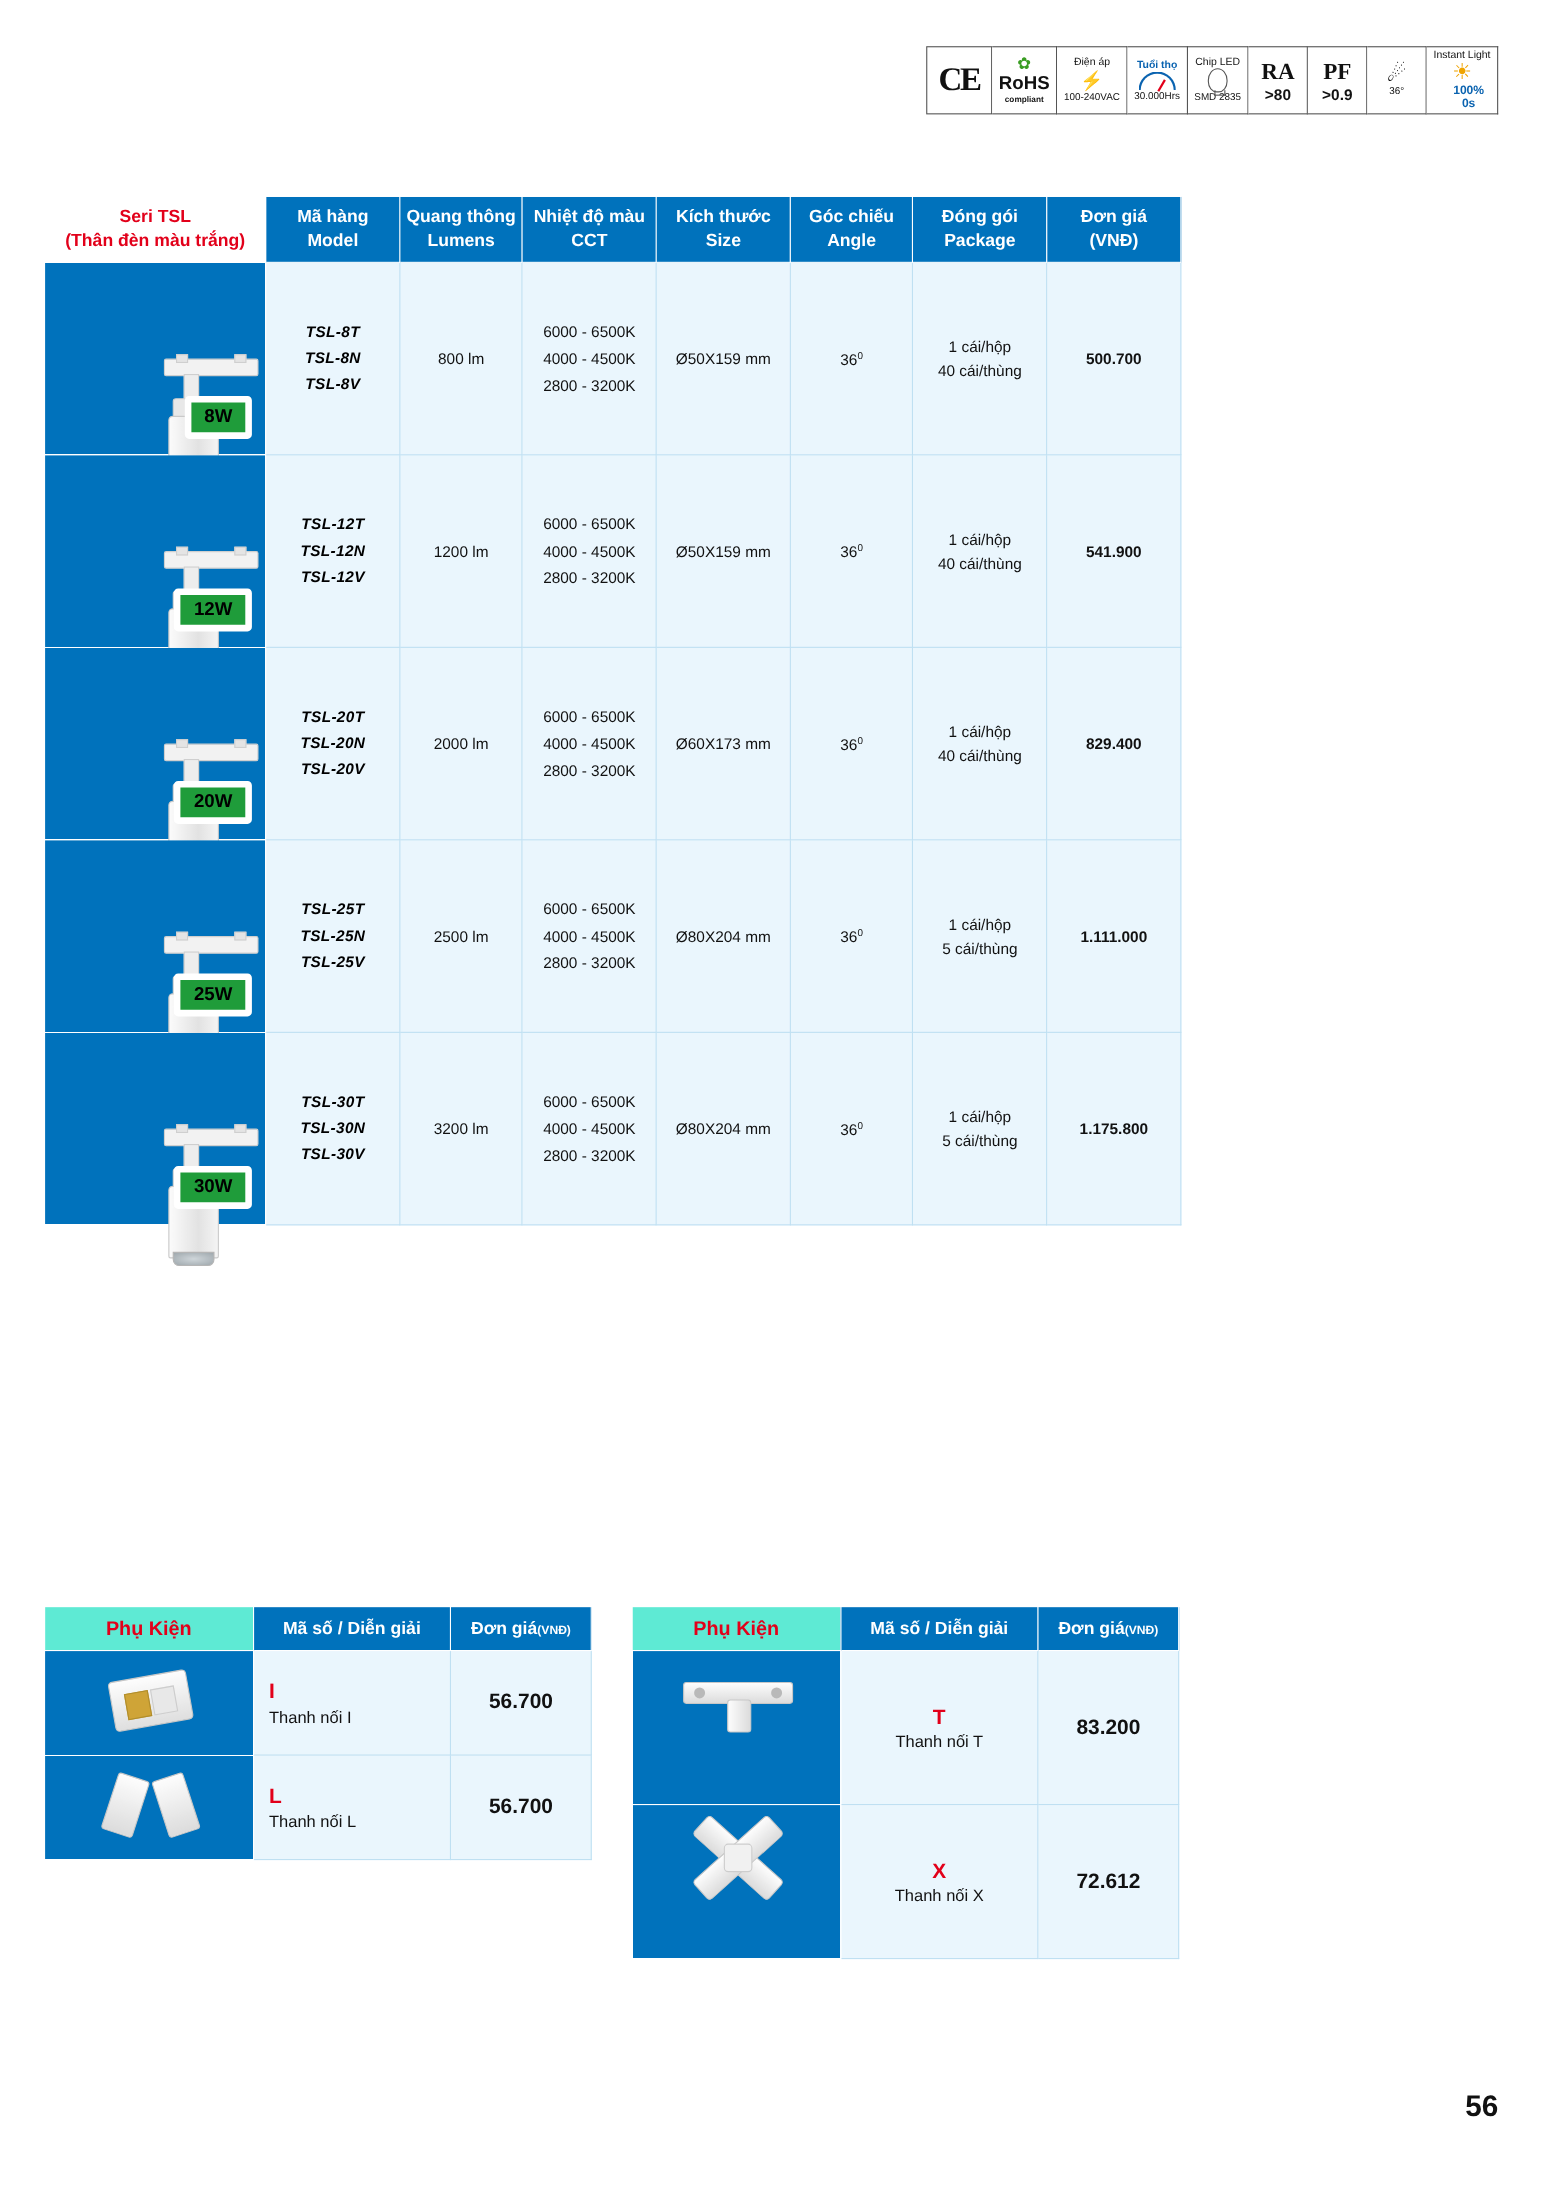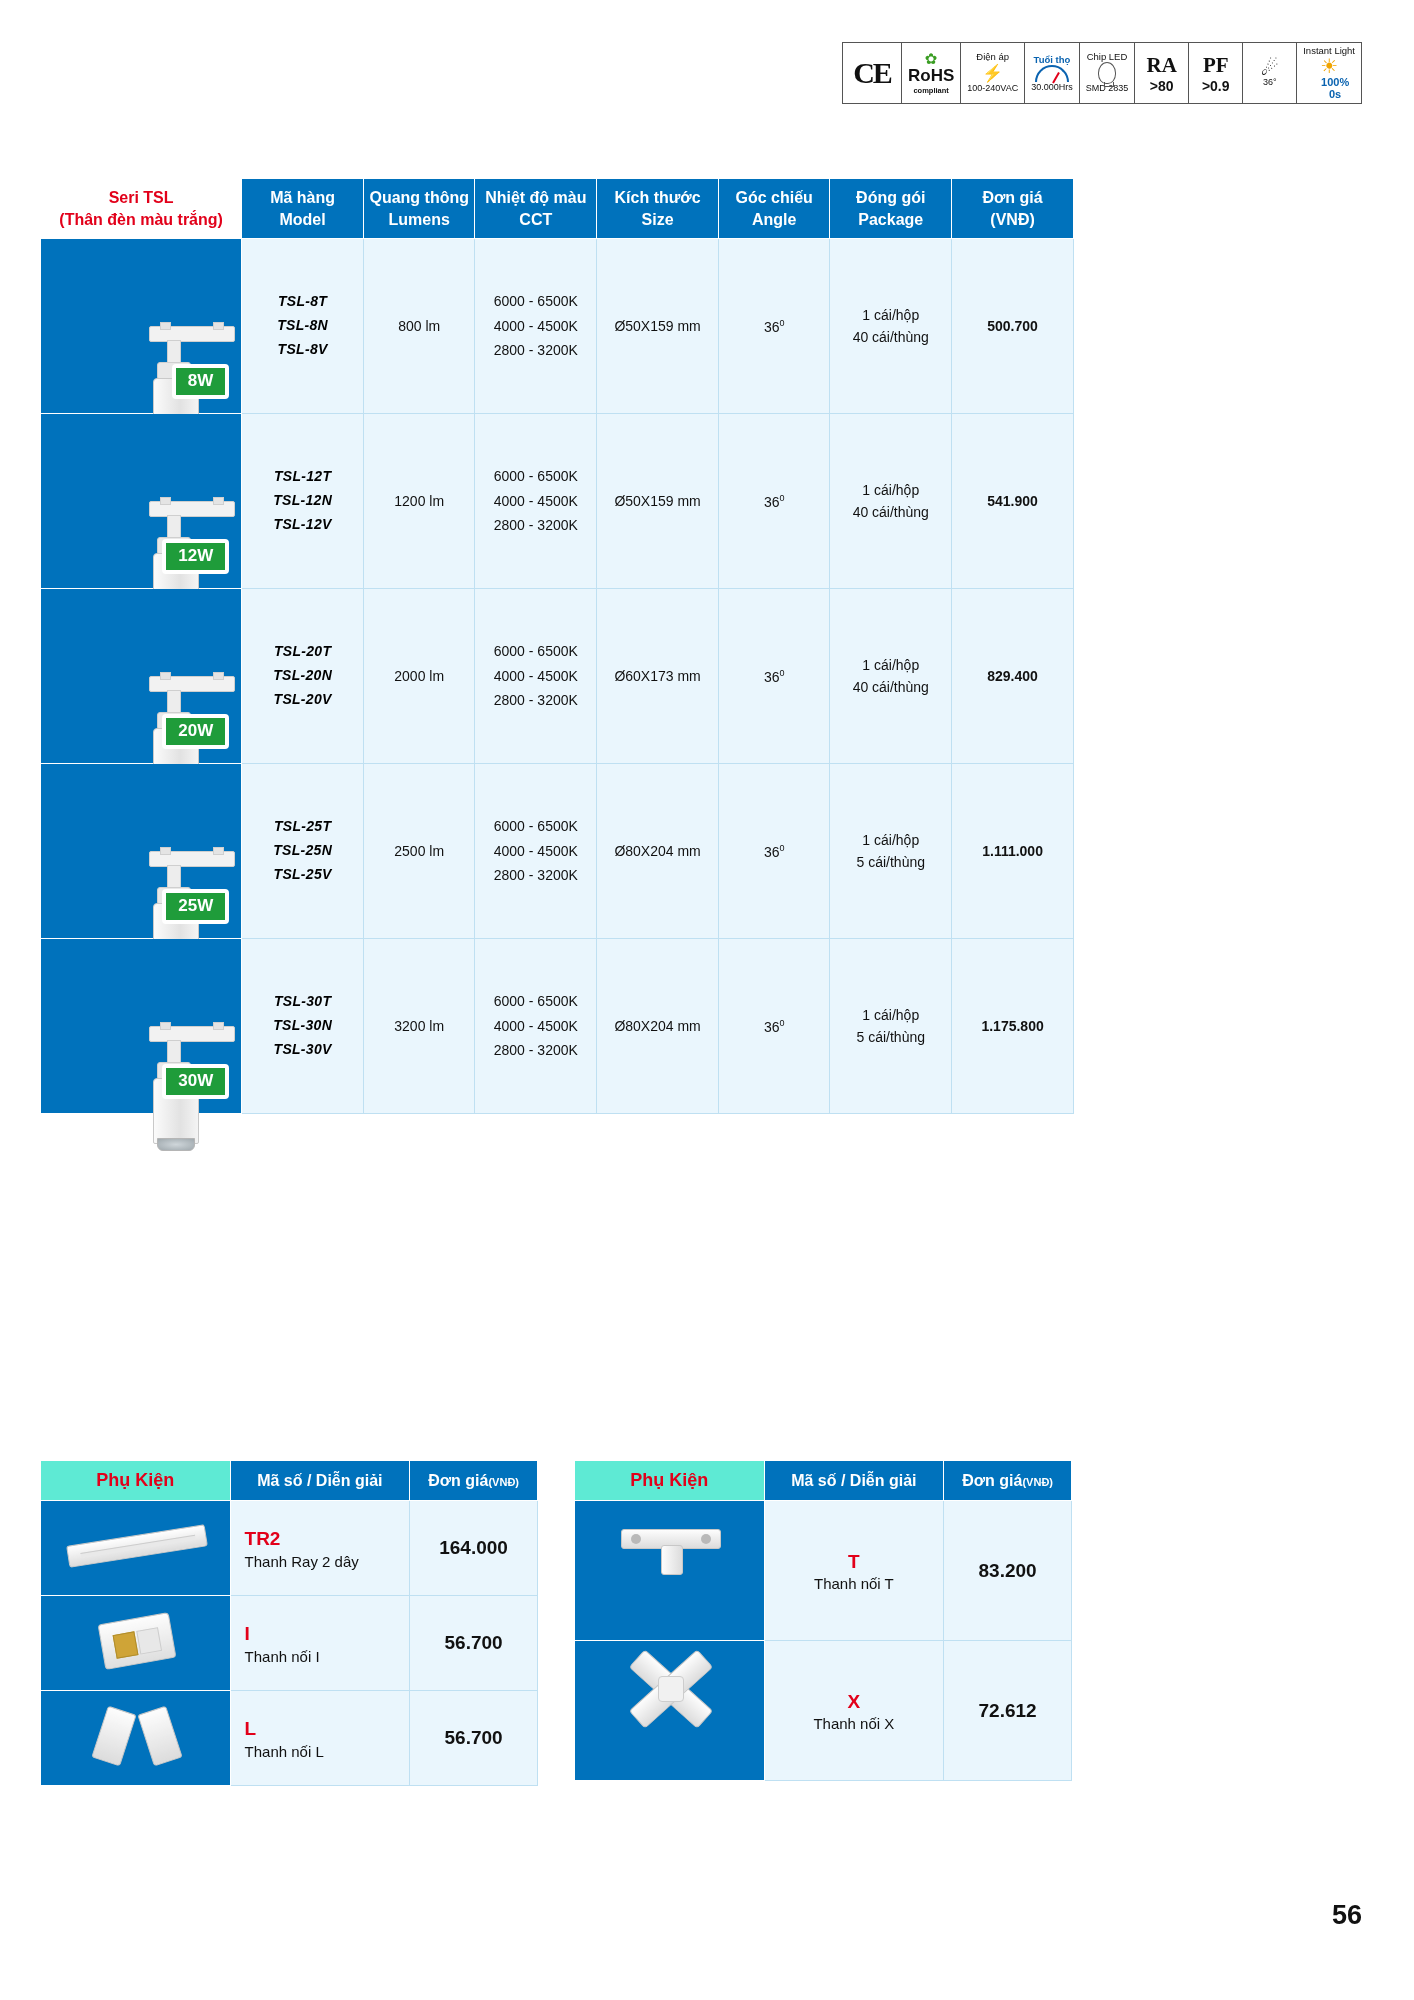--- a/index.html
+++ b/index.html
@@ -131,23 +131,23 @@
     background:linear-gradient(90deg,#fbfbfb,#e2e2e2 60%,#f4f4f4);
     border:1px solid #c9c9c9; border-radius:4px 4px 2px 2px;
   }
   .lamp .lens {
     position:absolute; left:16px; top:112px; width:38px;height:13px;
     background:radial-gradient(ellipse at center,#cfd6da,#9fa8ad);
     border:1px solid #b5b5b5; border-radius:0 0 6px 6px;
   }
   .wbadge {
     position:absolute; right:12px; bottom:14px;
-    background:#1f9c3a; color:#ffffff; font-weight:bold;
+    background:#1f9c3a; color:#000000; font-weight:bold;
     font-size:17px; padding:3px 12px 4px; border-radius:4px;
-    border:4px solid #ffffff;
+    border:6px solid #ffffff;
   }
 
   
   .acc { position:absolute; width:498px; }
   .acc.left { left:40px; top:1460px; }
   .acc.right { left:574px; top:1460px; }
   .acc table { width:100%; }
   .acc th {
     background:#0072bc; color:#fff; font-size:16px; font-weight:bold;
     border:1px solid #fff; padding:9px 4px; text-align:center;
@@ -465,30 +465,20 @@
   <div class="acc left">
     <table>
       <thead>
         <tr>
           <th class="ph">Phụ Kiện</th>
           <th>Mã số / Diễn giải</th>
           <th class="dg"><span>Đơn giá</span><small>(VNĐ)</small></th>
         </tr>
       </thead>
       <tbody>
-        <tr>
-          <td class="pic">
-            <div class="rail"></div>
-          </td>
-          <td class="desc">
-            <span class="code">TR2</span>
-            <span class="dtext">Thanh Ray 2 dây</span>
-          </td>
-          <td class="pr">164.000</td>
-        </tr>
         <tr>
           <td class="pic">
             <div class="conn-i"></div>
           </td>
           <td class="desc">
             <span class="code">I</span>
             <span class="dtext">Thanh nối I</span>
           </td>
           <td class="pr">56.700</td>
         </tr>

